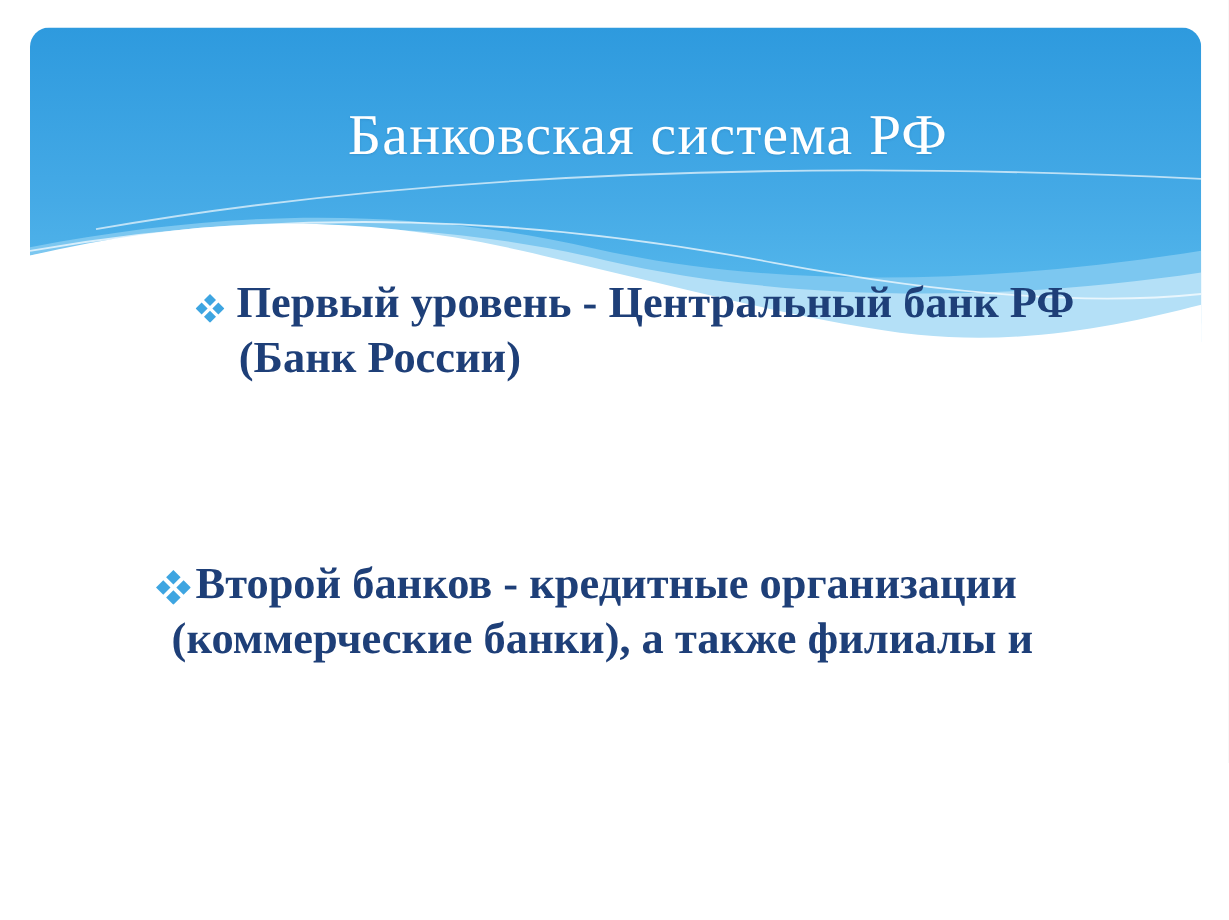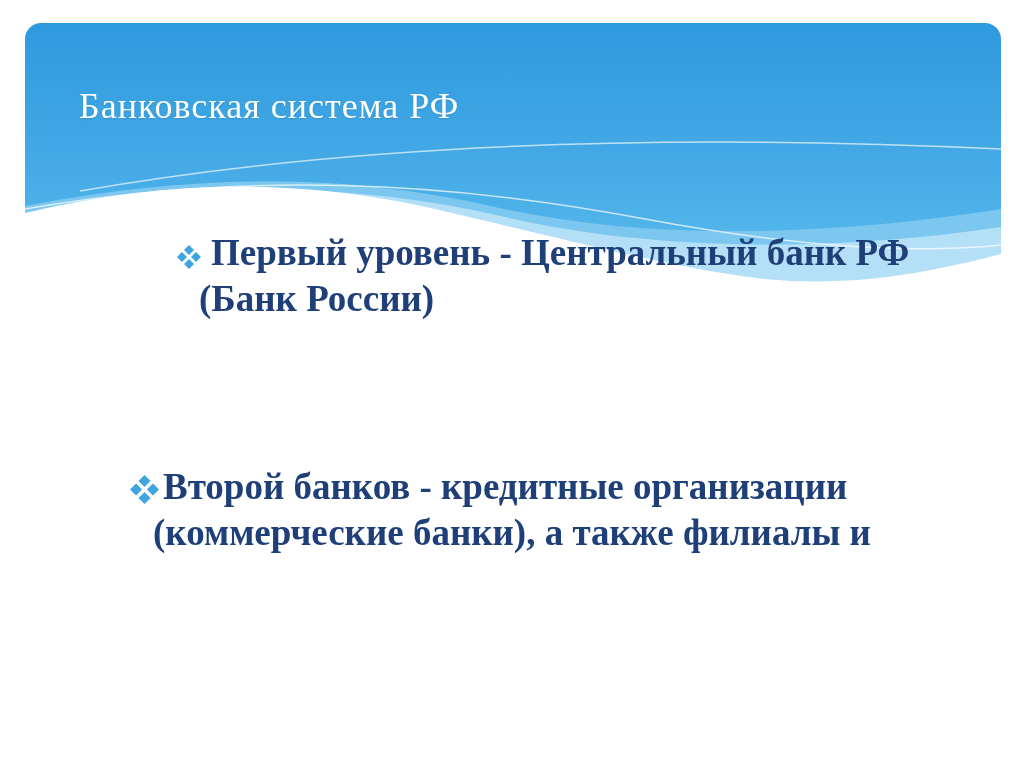--- a/index.html
+++ b/index.html
@@ -13,42 +13,42 @@
     margin:0 auto;
   }
   
   .header-panel{
     position:absolute;left:25px;top:23px;width:976px;height:262px;
   }
   .header-panel svg.waves{position:absolute;left:0;top:0;width:976px;height:262px;display:block;}
   .slide-title{
     position:absolute;left:0;top:62px;width:100%;
     padding-left:54px;box-sizing:border-box;
-    text-align:left;
+    text-align:center;
     color:var(--title-text,#ffffff);
-    font-size:36px;font-weight:400;letter-spacing:1px;
+    font-size:48px;font-weight:400;letter-spacing:1px;
     white-space:nowrap;
     text-shadow:0 1px 2px rgba(0,60,110,0.15);
   }
   
   .bullet-item{
     position:absolute;
     color:var(--body-text,#1e3f78);
     font-weight:bold;
     font-size:37px;line-height:46px;
     white-space:nowrap;
   }
   .bullet-item .row{display:flex;align-items:flex-start;}
   .diamond-bullet{flex:0 0 auto;display:block;}
-  .item-1{left:177px;top:230px;}
+  .item-1{left:163px;top:230px;}
   .item-1 .diamond-bullet{width:24px;height:24px;margin-top:15px;margin-right:10px;}
-  .item-1 .cont{margin-left:22px;}
+  .item-1 .cont{margin-left:36px;}
   .item-2{left:130px;top:464px;}
   .item-2 .diamond-bullet{width:29px;height:29px;margin-top:11px;margin-right:4px;}
-  .item-2 .cont{margin-left:23px;}
+  .item-2 .cont{margin-left:13px;}
 </style>
 </head>
 <body>
 
 <div class="slide">
 
   <div class="header-panel">
     <svg class="waves" viewBox="0 0 976 262" preserveAspectRatio="none" aria-hidden="true">
       <defs>
         <linearGradient id="hg" x1="0" y1="0" x2="0" y2="1">

